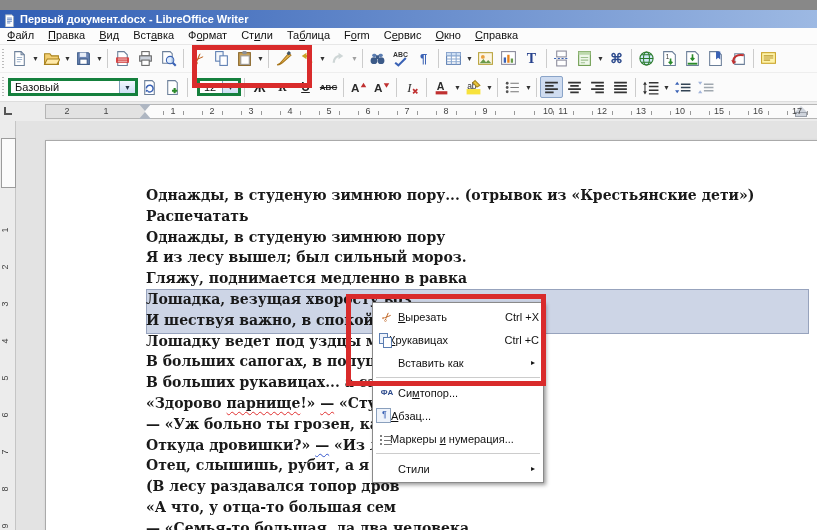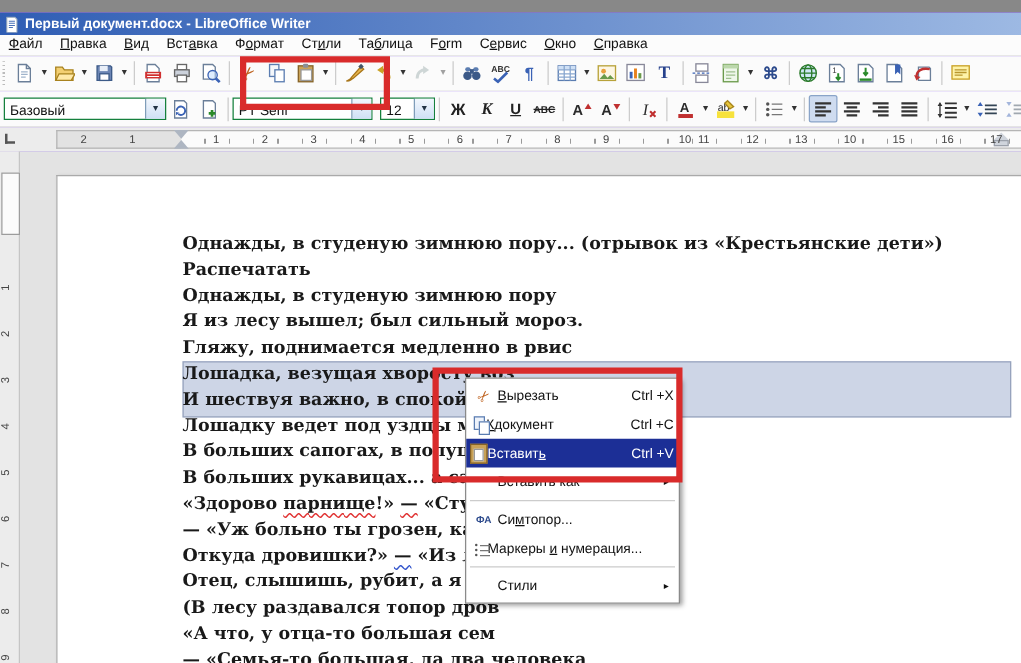--- a/index.html
+++ b/index.html
@@ -30,21 +30,21 @@
   .g-cut{color:#bf6320;font-size:15px;display:inline-block;transform:rotate(-45deg);}
   .g-pil{color:#3a62b5;font-size:13px;font-weight:bold;}
   .g-cmd{color:#2c4a8c;font-size:13px;font-weight:bold;}
   .g-T{font-family:"Liberation Serif",serif;color:#26418c;font-size:14px;font-weight:bold;}
   .g-b{font-size:13px;color:#222;font-weight:bold;}
   .g-i{font-family:"Liberation Serif",serif;font-size:13px;color:#222;font-weight:bold;font-style:italic;}
   .g-u{font-size:12px;color:#222;font-weight:bold;text-decoration:underline;}
   .g-s{font-size:8px;color:#222;font-weight:bold;text-decoration:line-through;}
   .act{background:var(--active_button_bg,#cfdcf0);border:1px solid #8aa4c8;box-sizing:border-box;}
   
-  .combo{height:18px;border:1px solid #15803d;background:#fff;display:flex;align-items:flex-end;
+  .combo{height:18px;border:3px solid #15803d;background:#fff;display:flex;align-items:flex-end;
     font-size:11px;color:#111;box-sizing:border-box;flex:0 0 auto;}
   .combo .cval{flex:1;padding-left:4px;white-space:nowrap;overflow:hidden;}
   .combo .carr{width:15px;height:100%;border-left:1px solid #7f9db9;
     background:linear-gradient(#f2f7fd,#cfe0f5);display:flex;align-items:center;justify-content:center;
     font-size:7px;color:#234;}
   
   .hruler{position:absolute;left:0;top:92px;width:817px;height:19px;background:#ececec;}
   .hband{position:absolute;left:45px;right:0;top:2px;height:15px;background:#fbfbfb;border:1px solid #b5b5b5;border-right:none;box-sizing:border-box;}
   .hmargin{position:absolute;left:45px;width:100px;top:2px;height:15px;background:#e2e2e2;border:1px solid #b5b5b5;border-right:none;box-sizing:border-box;}
   .hticks{position:absolute;left:145px;right:0;top:9px;height:4px;
@@ -336,24 +336,20 @@
           <path d="M4.5 12.5v-2.6l2.6.7z" fill="#3a62b5"></path>
         </svg>
       </span>
     <span class="tbi">
         <svg width="17" height="17" viewBox="0 0 16 16">
           <path d="M3.5 1.5h7l2 2v11h-9z" fill="#fff" stroke="#6b7f99"></path>
           <path d="M10 8.5v5M7.5 11h5" stroke="#2a8a2a" stroke-width="2"></path>
         </svg>
       </span>
     <span class="sep"></span>
-    <span class="combo" style="width:112px">
-      <span class="cval">PT Serif</span>
-      <span class="carr">▼</span>
-    </span>
     <span class="combo" style="width:44px;margin-left:6px">
       <span class="cval">12</span>
       <span class="carr">▼</span>
     </span>
     <span class="sep"></span>
     <span class="tbi">
         <span class="g-b">Ж</span>
       </span>
     <span class="tbi">
         <span class="g-i">K</span>
@@ -483,21 +479,21 @@
     </div>
 
   <div class="docarea">
     <div class="page">
       <div class="selblock"></div>
       <div id="doclines">
           <div class="dline" style="top: 46px;"><span>Однажды, в студеную зимнюю пору... (отрывок из «Крестьянские дети»)</span></div>
           <div class="dline" style="top: 66.8px;"><span>Распечатать</span></div>
           <div class="dline" style="top: 87.6px;"><span>Однажды, в студеную зимнюю пору</span></div>
           <div class="dline" style="top: 108.4px;"><span>Я из лесу вышел; был сильный мороз.</span></div>
-          <div class="dline" style="top: 129.2px;"><span>Гляжу, поднимается медленно в рвис</span></div>
+          <div class="dline" style="top: 129.2px;"><span>Гляжу, поднимается медленно в равка</span></div>
           <div class="dline" style="top: 150px; text-align: center;"><span>Лошадка, везущая хворосту воз</span></div>
           <div class="dline" style="top: 170.8px;"><span>И шествуя важно, в спокойстви</span></div>
           <div class="dline" style="top: 191.6px;"><span>Лошадку ведет под уздцы муж</span></div>
           <div class="dline" style="top: 212.4px;"><span>В больших сапогах, в полушуб</span></div>
           <div class="dline" style="top: 233.2px;"><span>В больших рукавицах... а сам</span></div>
           <div class="dline" style="top: 254px;"><span>«Здорово </span><span class="sq-red">парнище</span><span>!» </span><span class="sq-red">—</span><span> «Ступа</span></div>
           <div class="dline" style="top: 274.8px;"><span>— «Уж больно ты грозен, как я</span></div>
           <div class="dline" style="top: 295.6px;"><span>Откуда дровишки?» </span><span class="sq-blue">—</span><span> «Из лес</span></div>
           <div class="dline" style="top: 316.4px;"><span>Отец, слышишь, рубит, а я от</span></div>
           <div class="dline" style="top: 337.2px;"><span>(В лесу раздавался топор дров</span></div>
@@ -523,39 +519,38 @@
   <div class="ctxmenu" id="ctxmenu">
       <div class="cm-row">
         <span class="cmx">
           <span class="cx-cut">✂</span>
         </span>
         <span class="cm-label"><u>В</u><span>ырезать</span></span>
         <span class="cm-short">Ctrl +X</span>
       </div>
       <div class="cm-row">
         <span class="cmx cx-copy"></span>
-        <span class="cm-label"><u>К</u><span>документ</span></span>
+        <span class="cm-label"><u>К</u><span>рукавицах</span></span>
         <span class="cm-short">Ctrl +C</span>
-      </div>
-      <div class="cm-row hl">
-        <span class="cmx cx-paste"></span>
-        <span class="cm-label"><span>Вставит</span><u>ь</u></span>
-        <span class="cm-short">Ctrl +V</span>
       </div>
       <div class="cm-row">
         <span class="cmx"></span>
         <span class="cm-label"><span>Вставить как</span></span>
         <span class="cm-arr">▸</span>
       </div>
       <div class="cm-sep"></div>
       <div class="cm-row">
         <span class="cmx cx-symbols"></span>
         <span class="cm-label"><span>Си</span><u>м</u><span>топор...</span></span>
       </div>
       <div class="cm-row">
+        <span class="cmx cx-paragraph"></span>
+        <span class="cm-label"><u>А</u><span>бзац...</span></span>
+      </div>
+      <div class="cm-row">
         <span class="cmx cx-bullnum"></span>
         <span class="cm-label"><span>Маркеры </span><u>и</u><span> нумерация...</span></span>
       </div>
       <div class="cm-sep"></div>
       <div class="cm-row">
         <span class="cmx"></span>
         <span class="cm-label"><span>Стили</span></span>
         <span class="cm-arr">▸</span>
       </div>
     </div>

